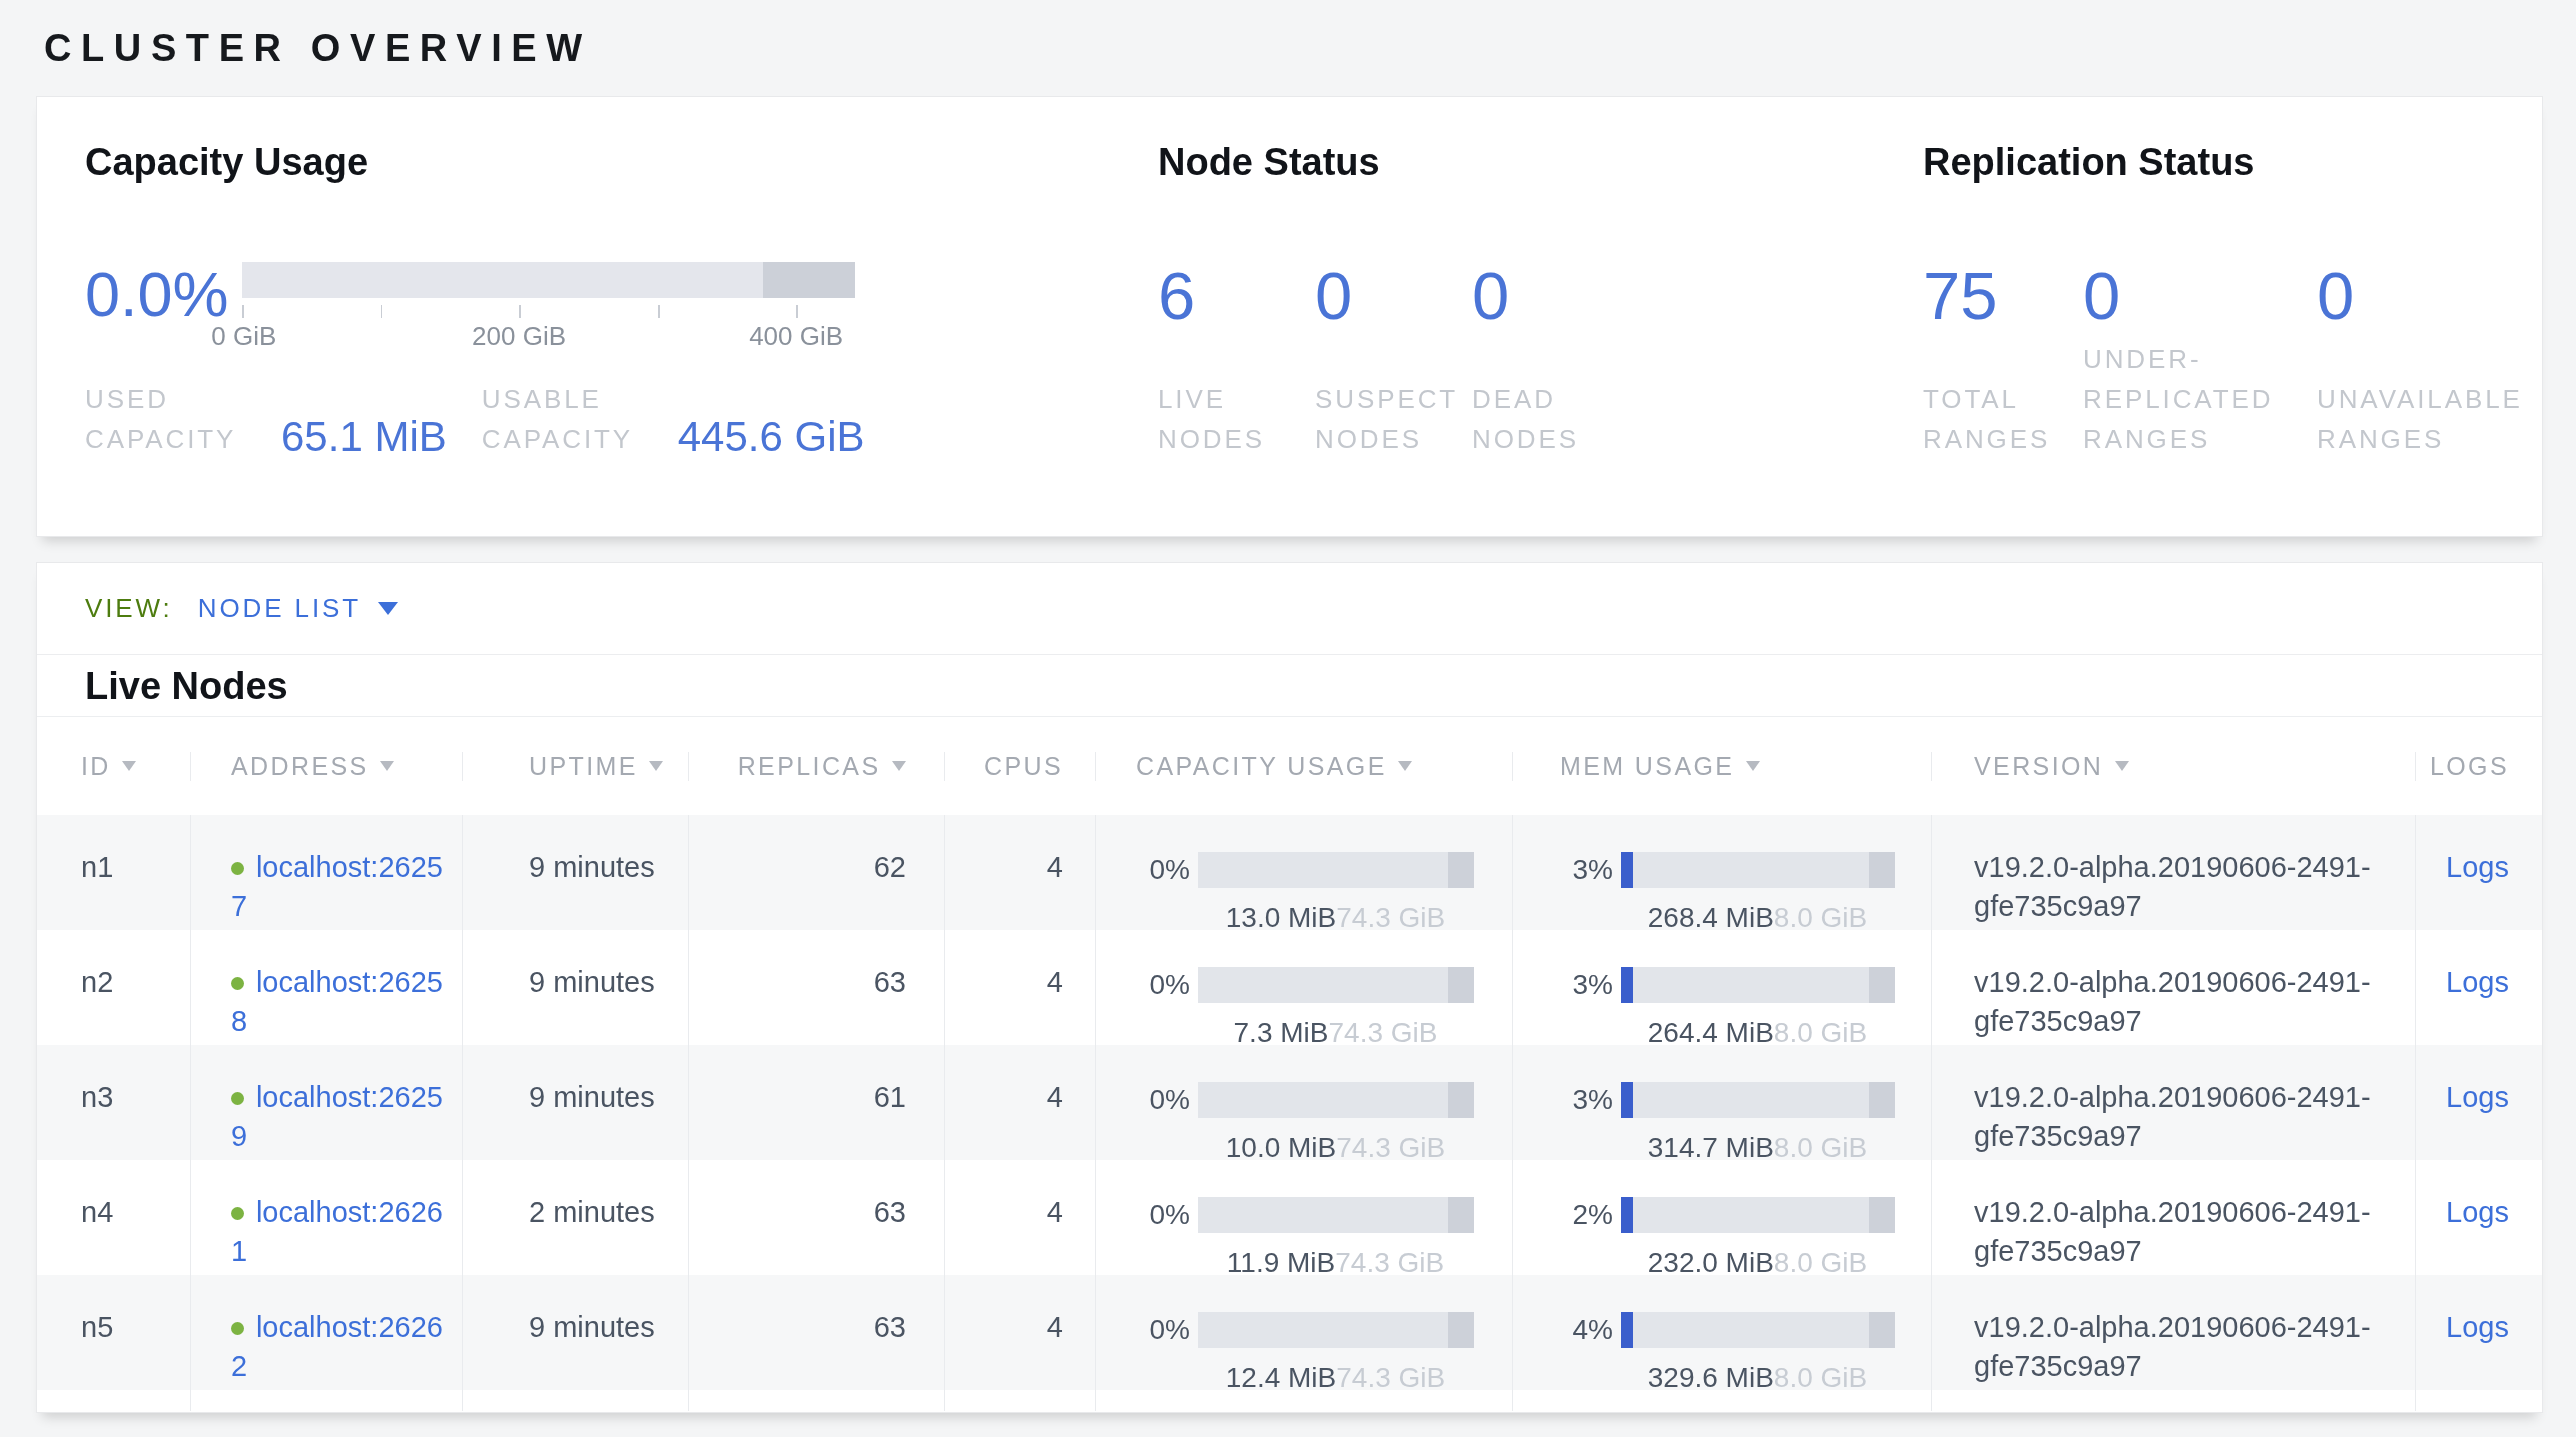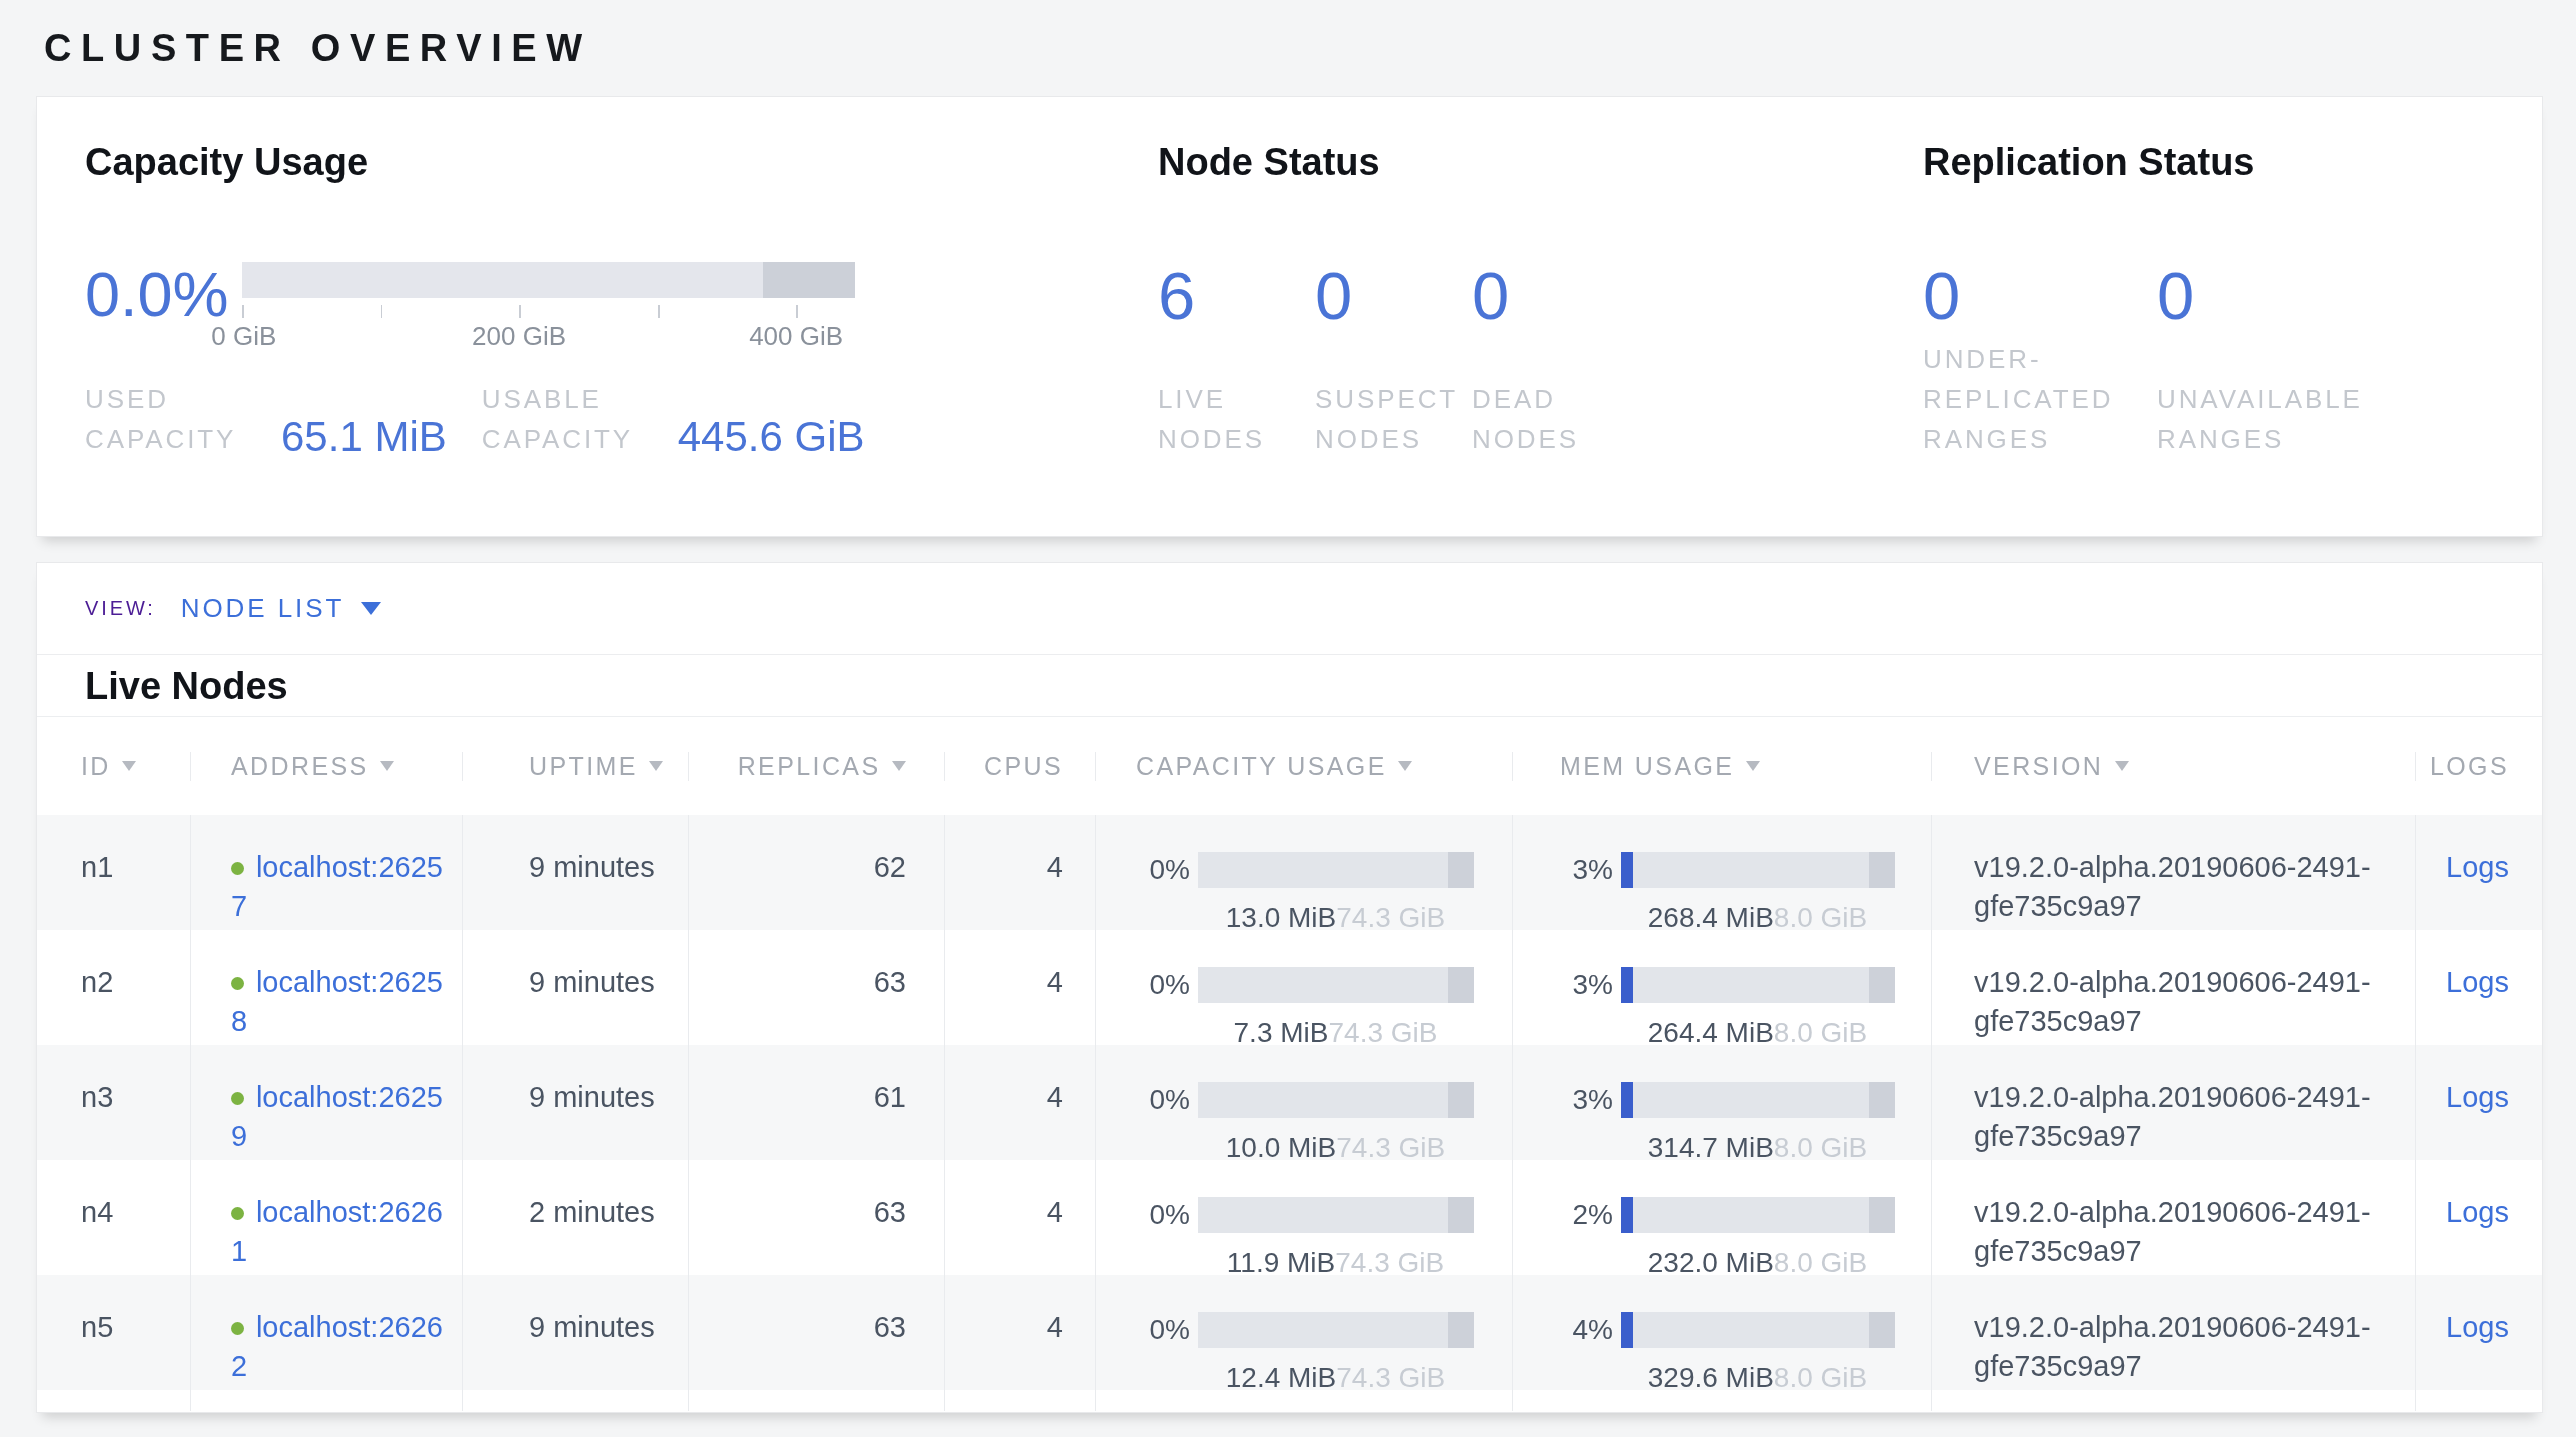--- a/index.html
+++ b/index.html
@@ -44,21 +44,21 @@
   .sec-nodes .stat-col { width:125px; margin-right:32px; }
   .sec-replication .stat-col-0 { width:125px; margin-right:35px; }
   .sec-replication .stat-col-1 { width:196px; margin-right:38px; }
   .sec-replication .stat-col-2 { width:211px; }
   .stat-number { font-size:67px; line-height:75px; color:#4a74d6; }
   .stat-col .stat-label { margin-top:auto; }
 
   
   .table-card { margin-top:25px; height:851px; overflow:hidden; }
   .view-bar { height:92px; display:flex; align-items:center; padding-left:48px; border-bottom:1.9px solid #ecedef; }
-  .view-label { font-size:20px; letter-spacing:2.9px; color:#4c1d95; }
+  .view-label { font-size:26px; letter-spacing:2.9px; color:#4d7c0f; }
   .view-selector { display:flex; align-items:center; margin-left:25px; cursor:pointer; }
   .view-value { font-size:26px; letter-spacing:2.9px; color:#3c6fd9; }
   .view-caret { margin-left:17px; width:0; height:0; border-left:10.5px solid transparent;
                 border-right:10.5px solid transparent; border-top:13.4px solid #3c6fd9; }
 
   .live-heading { padding:7.7px 0 7.7px 48px; font-size:38px; line-height:46px; font-weight:bold; color:#111419; }
 
   .thead { display:flex; height:99px; border-top:1.9px solid #eceef0;align-items:center; }
   .th { display:flex; align-items:center; font-size:25px; letter-spacing:2.4px; color:#a4a9b1; }
   .sort-caret { display:inline-block; width:0; height:0; margin-left:11.5px;
@@ -158,20 +158,24 @@
       <div class="stat-col">
         <div class="stat-number">0</div>
         <div class="stat-label">DEAD NODES</div>
       </div>
     </div>
   </div>
 
   <div class="summary-section sec-replication">
     <div class="sec-heading">Replication Status</div>
     <div class="stats-row">
+      <div class="stat-col stat-col-0">
+        <div class="stat-number">75</div>
+        <div class="stat-label">TOTAL RANGES</div>
+      </div>
       <div class="stat-col stat-col-1">
         <div class="stat-number">0</div>
         <div class="stat-label">UNDER-REPLICATED RANGES</div>
       </div>
       <div class="stat-col stat-col-2">
         <div class="stat-number">0</div>
         <div class="stat-label">UNAVAILABLE RANGES</div>
       </div>
     </div>
   </div>

